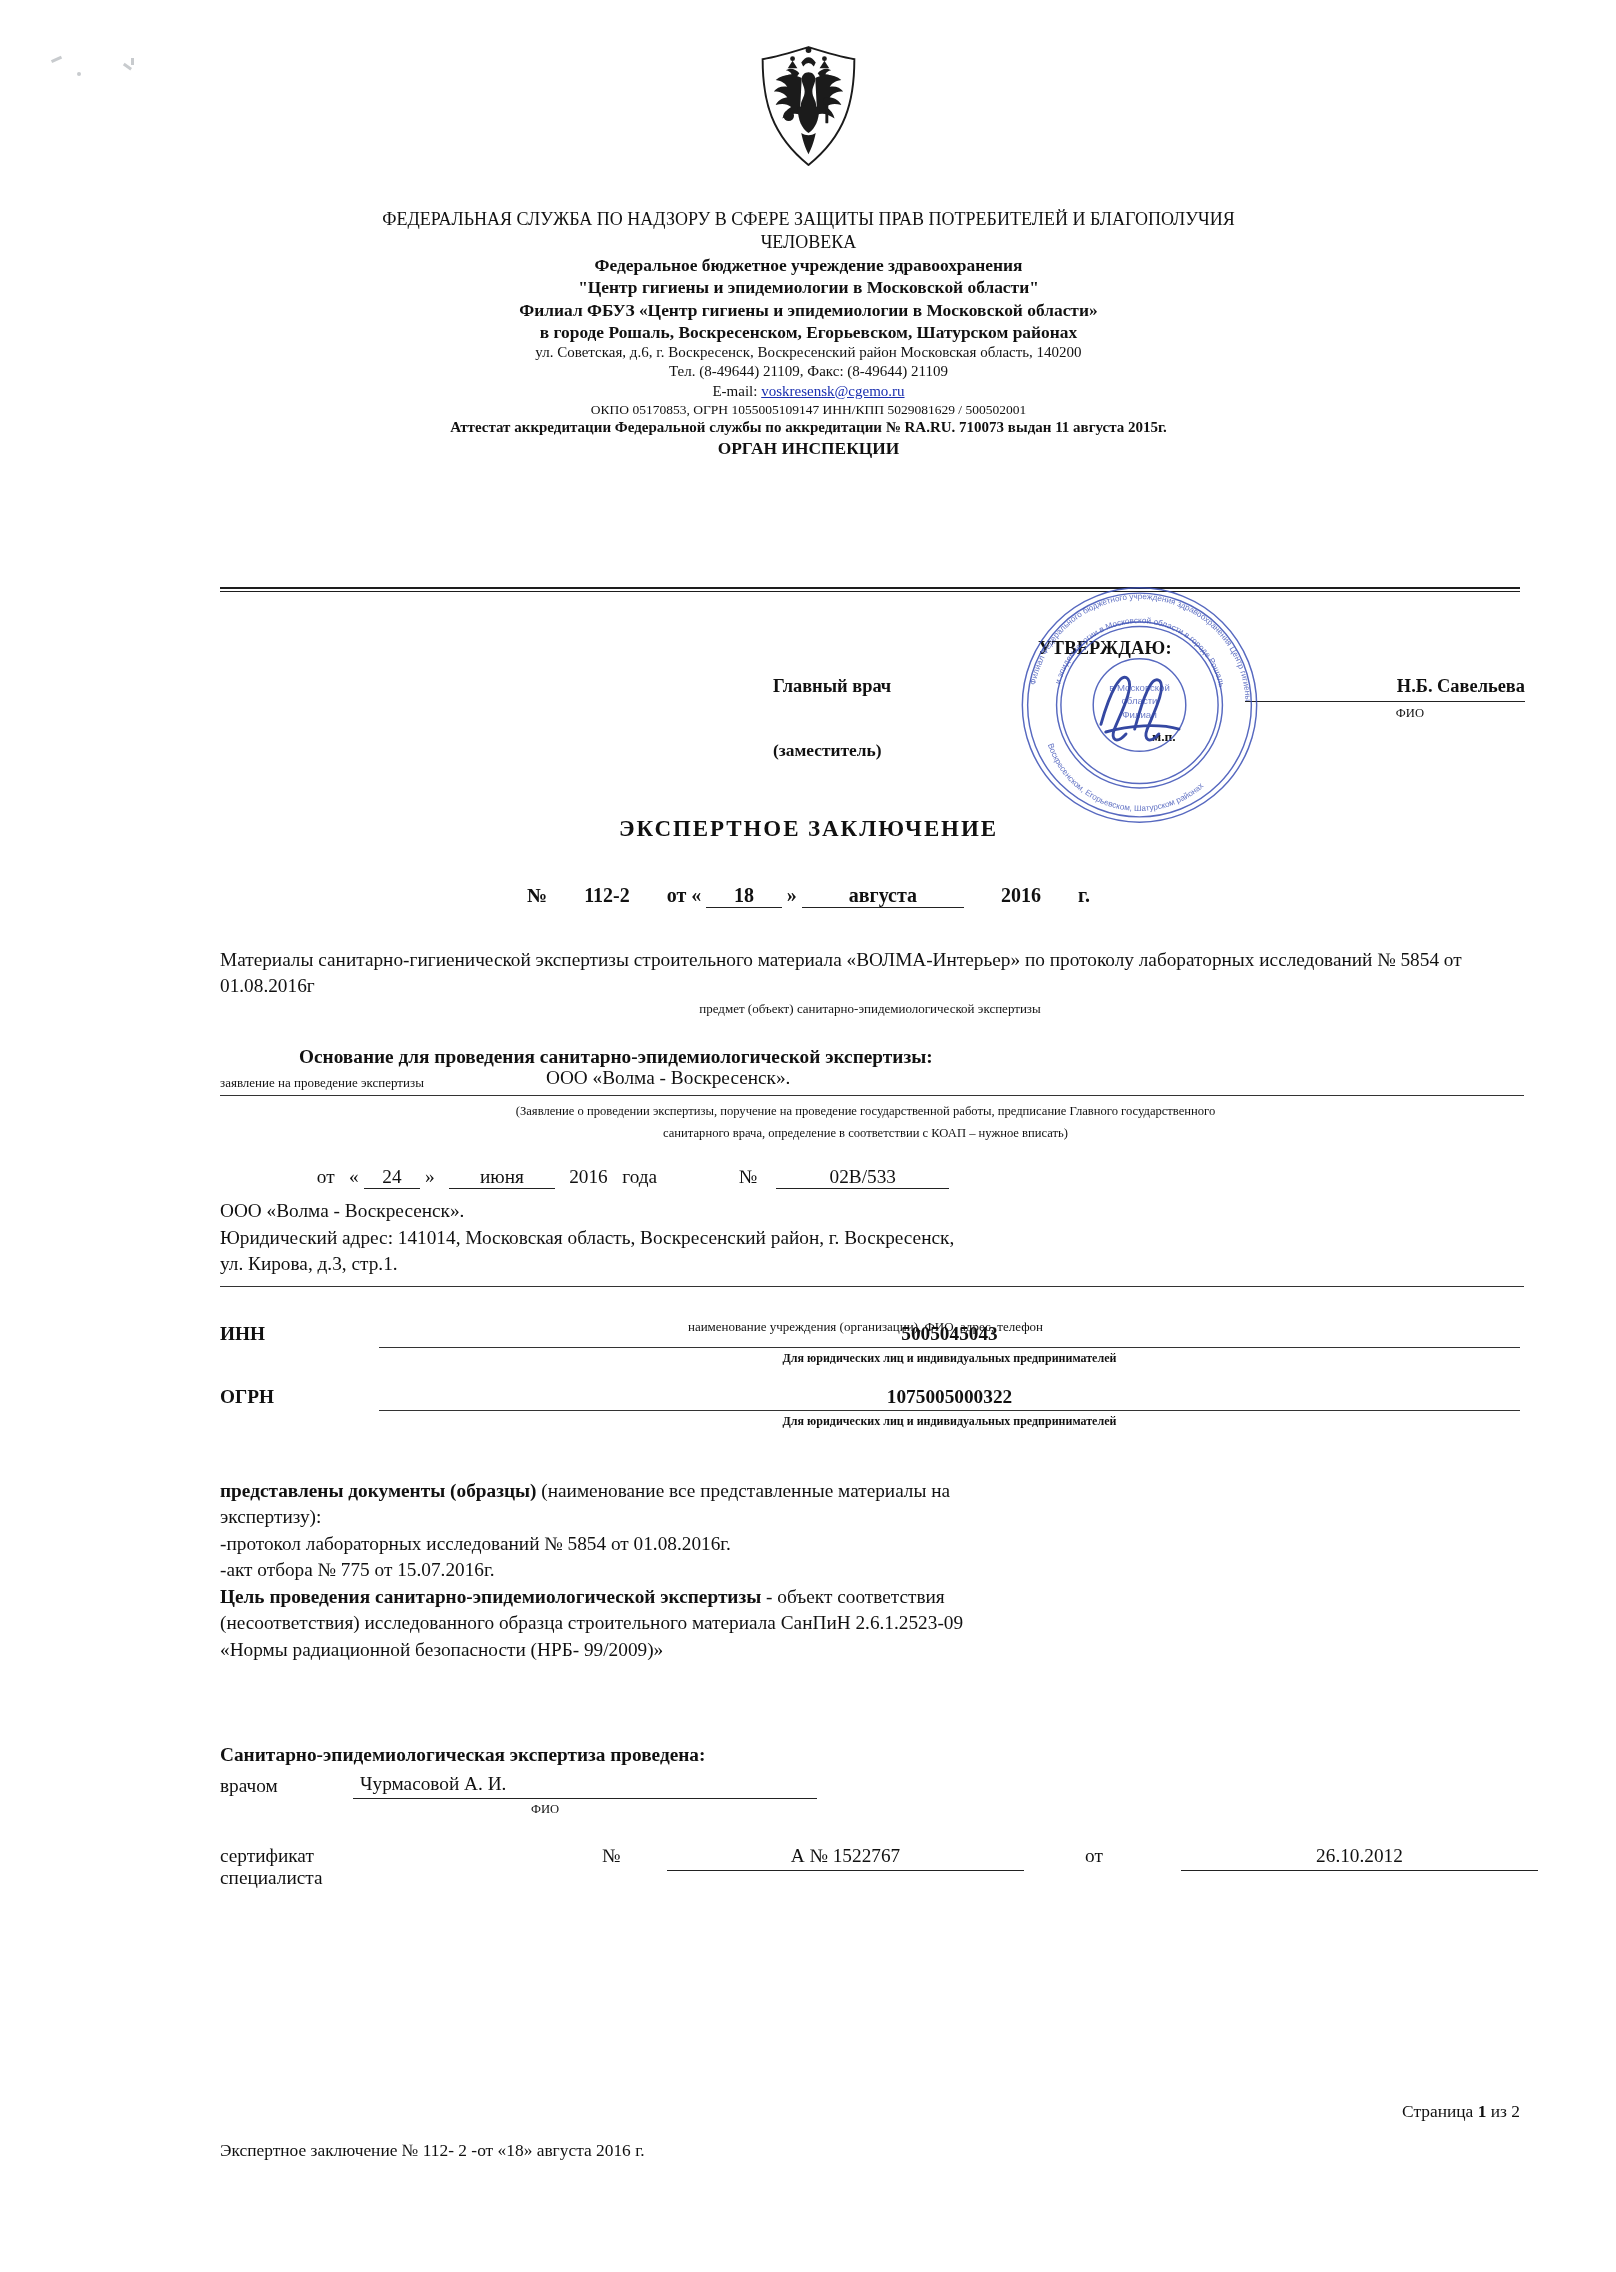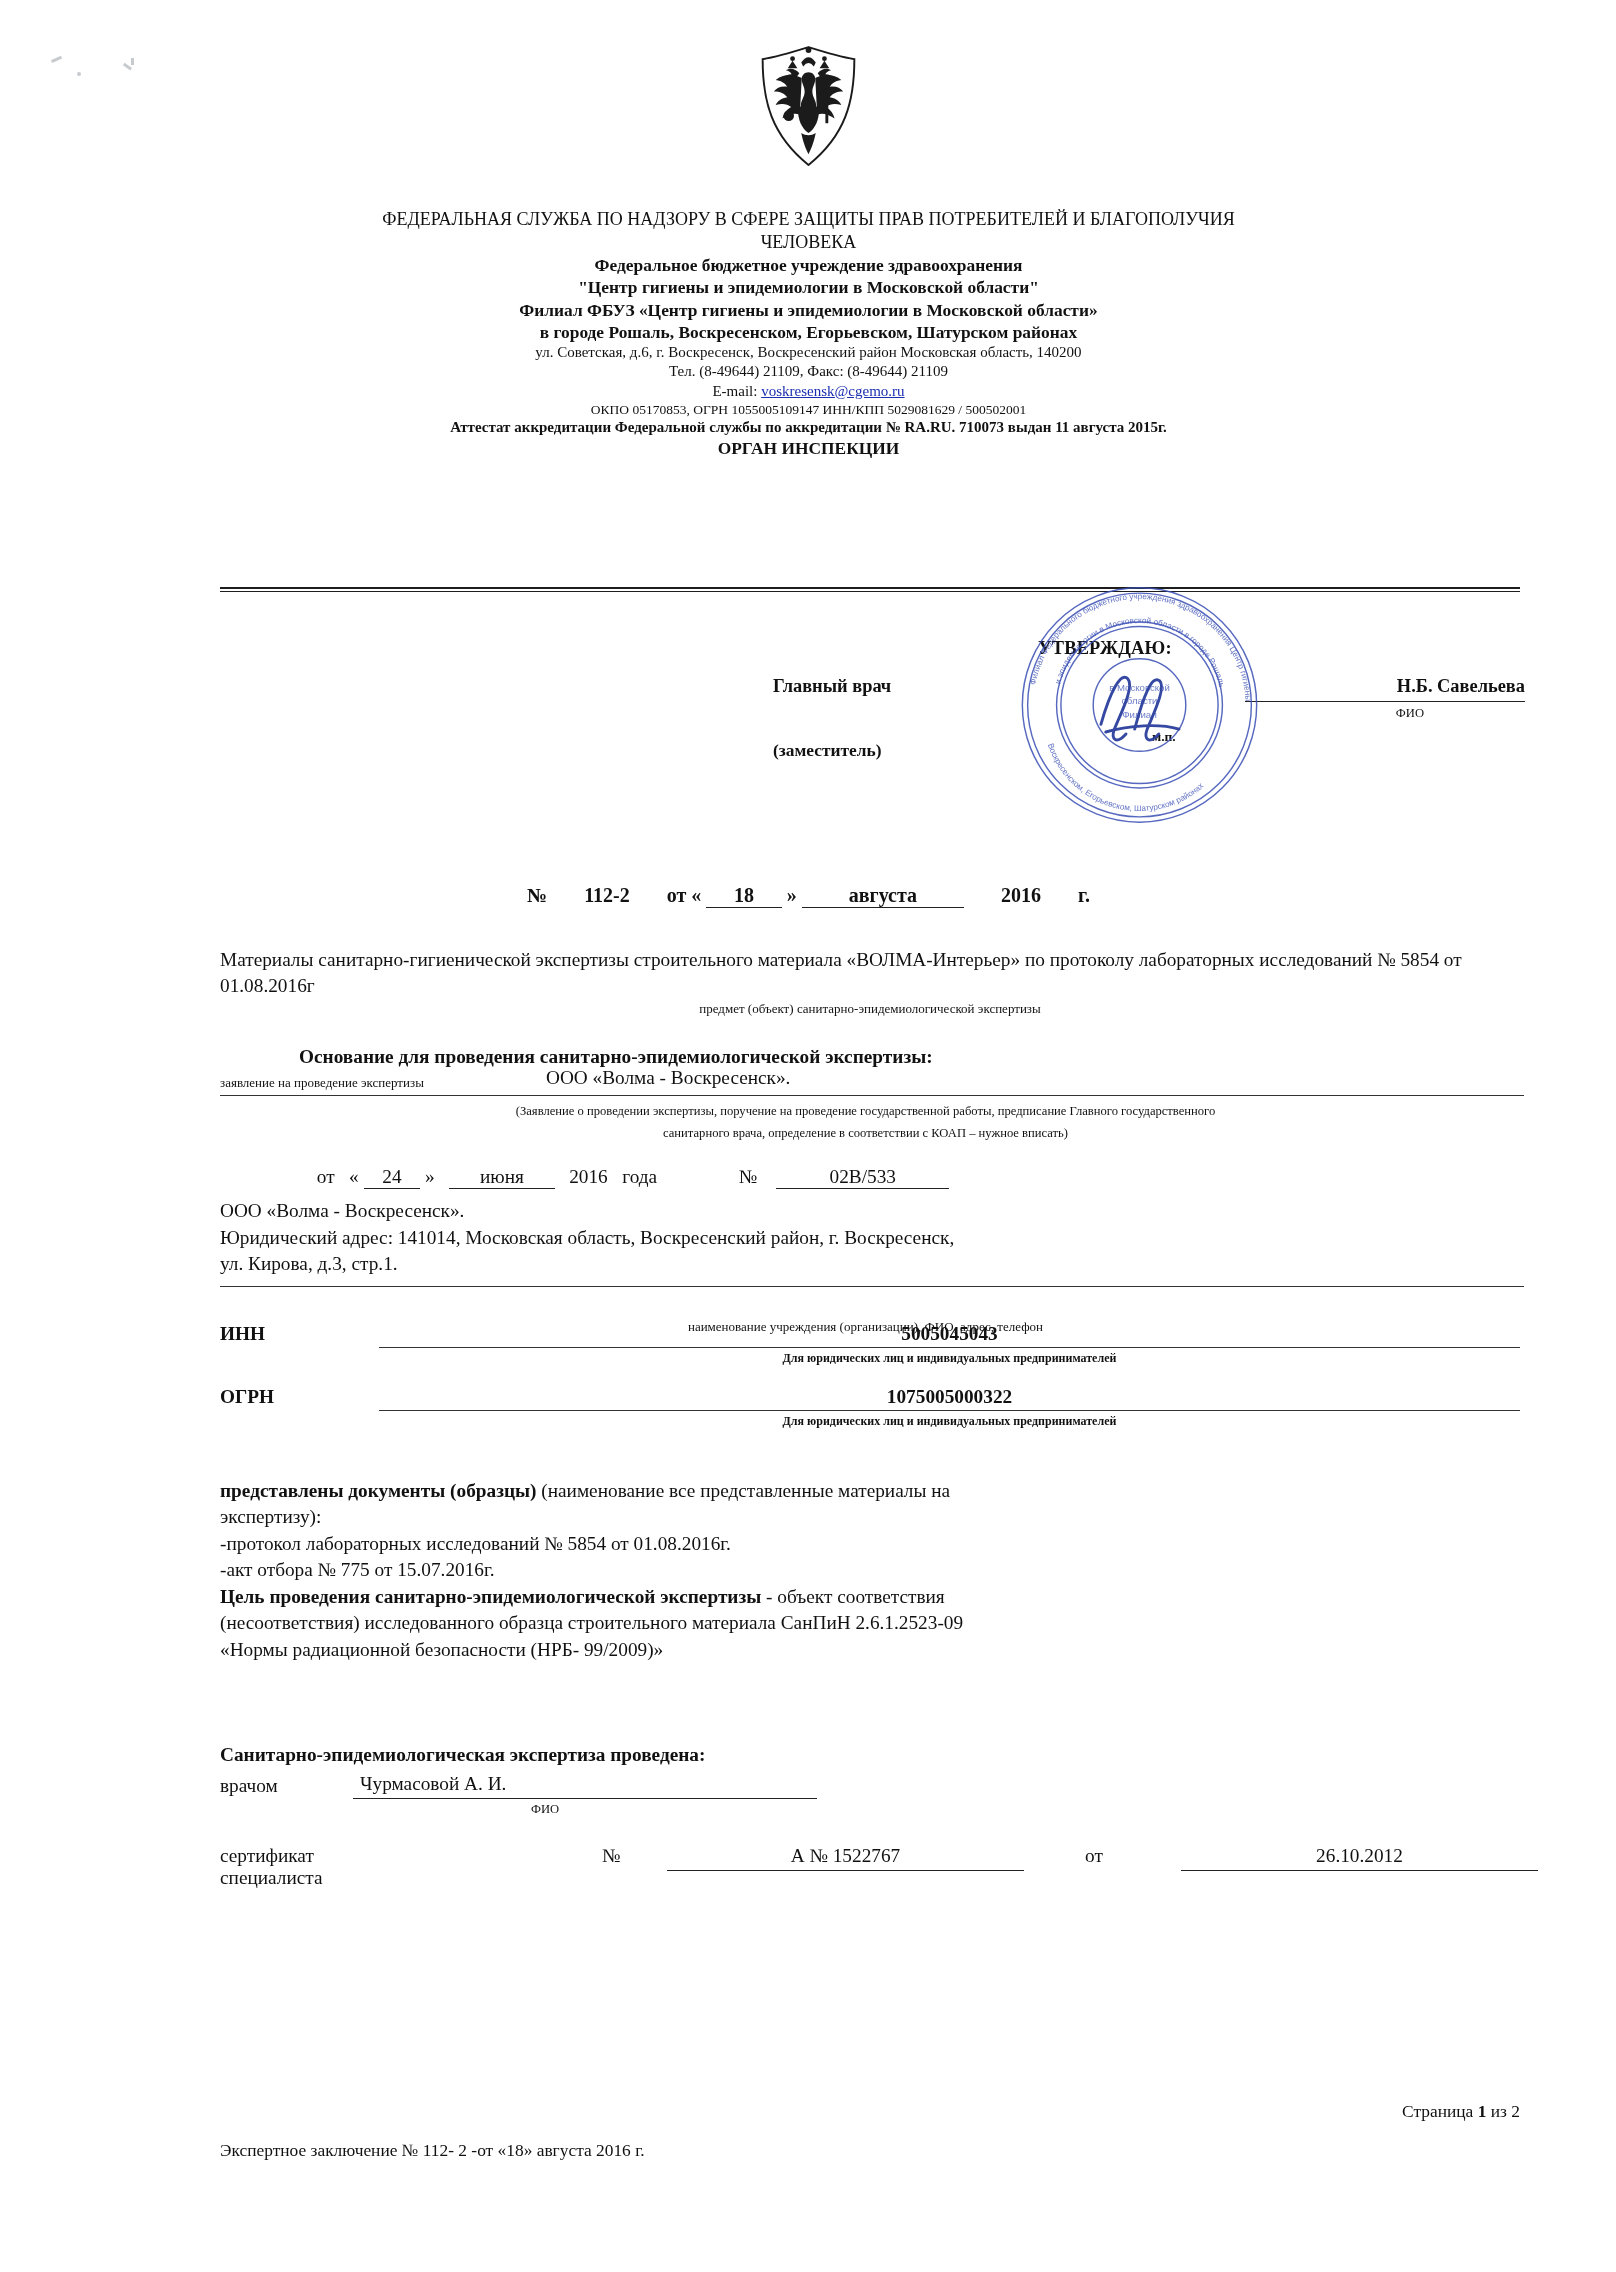--- a/index.html
+++ b/index.html
@@ -476,20 +476,21 @@
       </g>
 
       <g stroke="#2b3f9e" stroke-width="6" fill="none" opacity="0.95" stroke-linecap="round">
         <path d="M230 320 C250 250 272 210 286 226 C300 242 270 300 258 330 C250 352 262 362 282 340"></path>
         <path d="M300 330 C318 262 336 216 352 230 C366 244 338 300 326 330 C318 352 330 362 350 340"></path>
         <path d="M240 336 C290 322 350 318 392 330"></path>
       </g>
     </svg>
   </div>
 
+  <div class="doc-title">ЭКСПЕРТНОЕ ЗАКЛЮЧЕНИЕ</div>
 
   <div class="numline">
     <span>№</span>
     <span class="gap"></span>
     <span>112-2</span>
     <span class="gap"></span>
     <span>от «</span>
     <span class="u">18</span>
     <span>»</span>
     <span class="u wide">августа</span>

